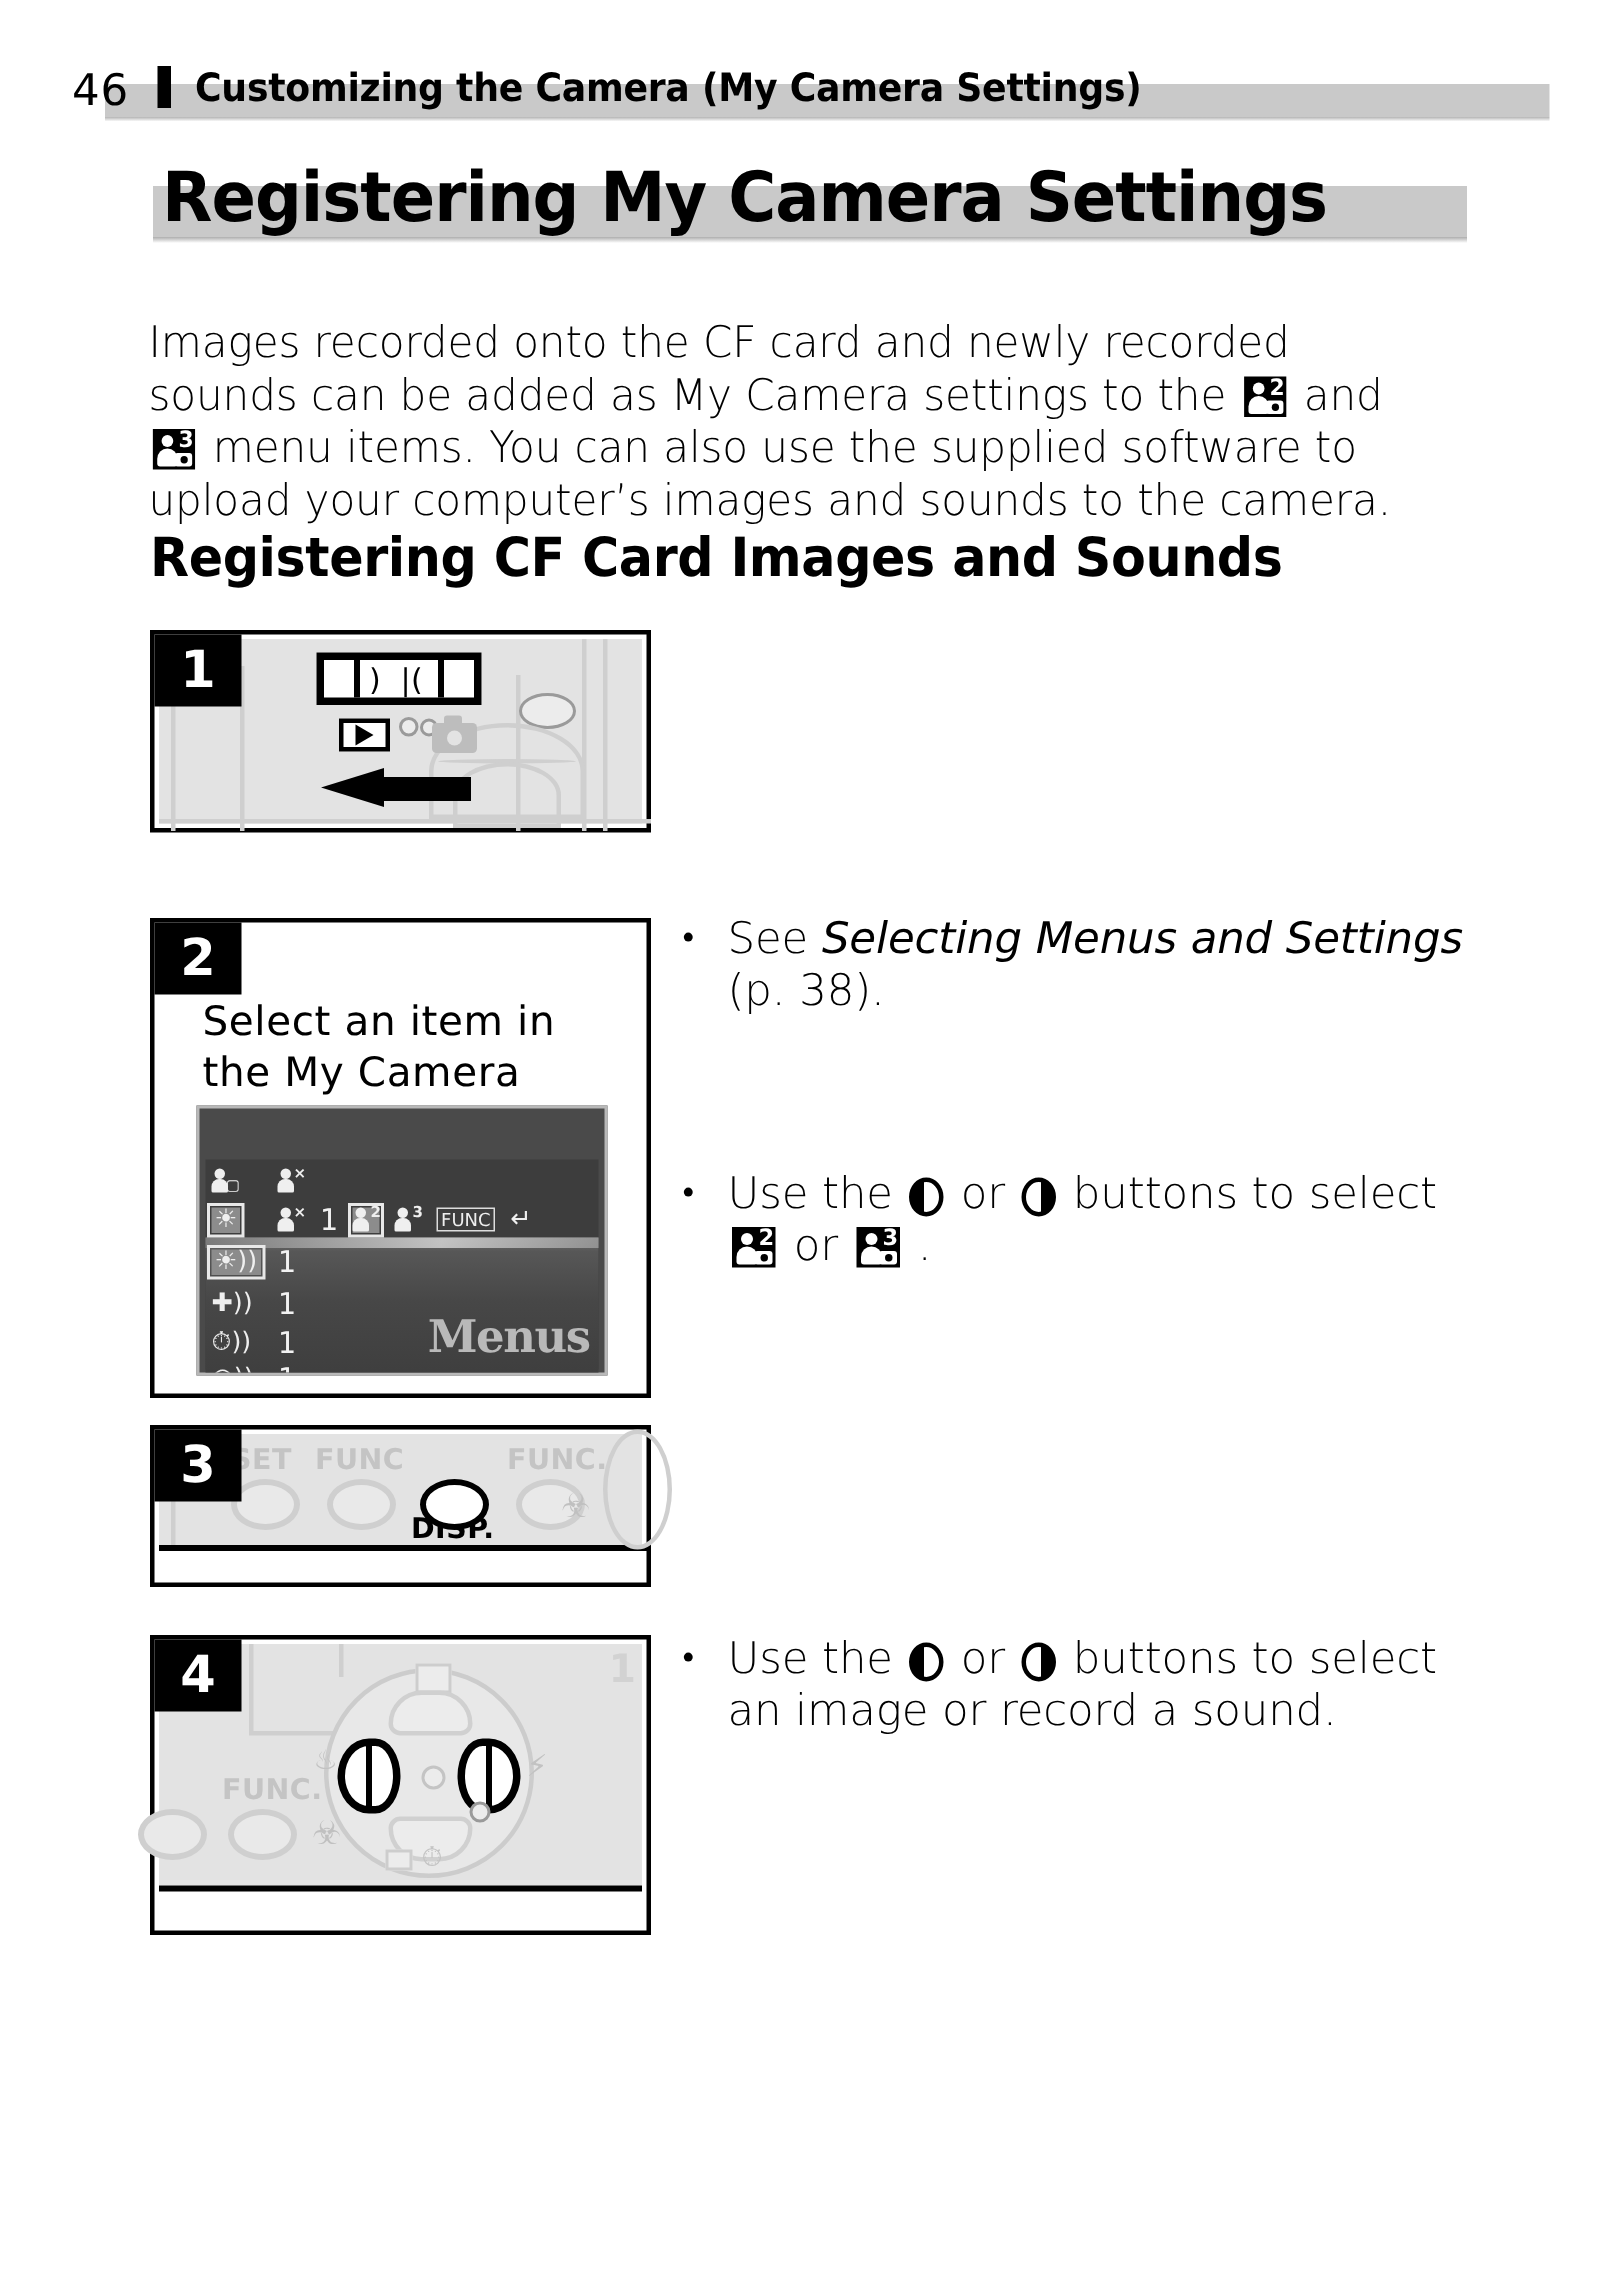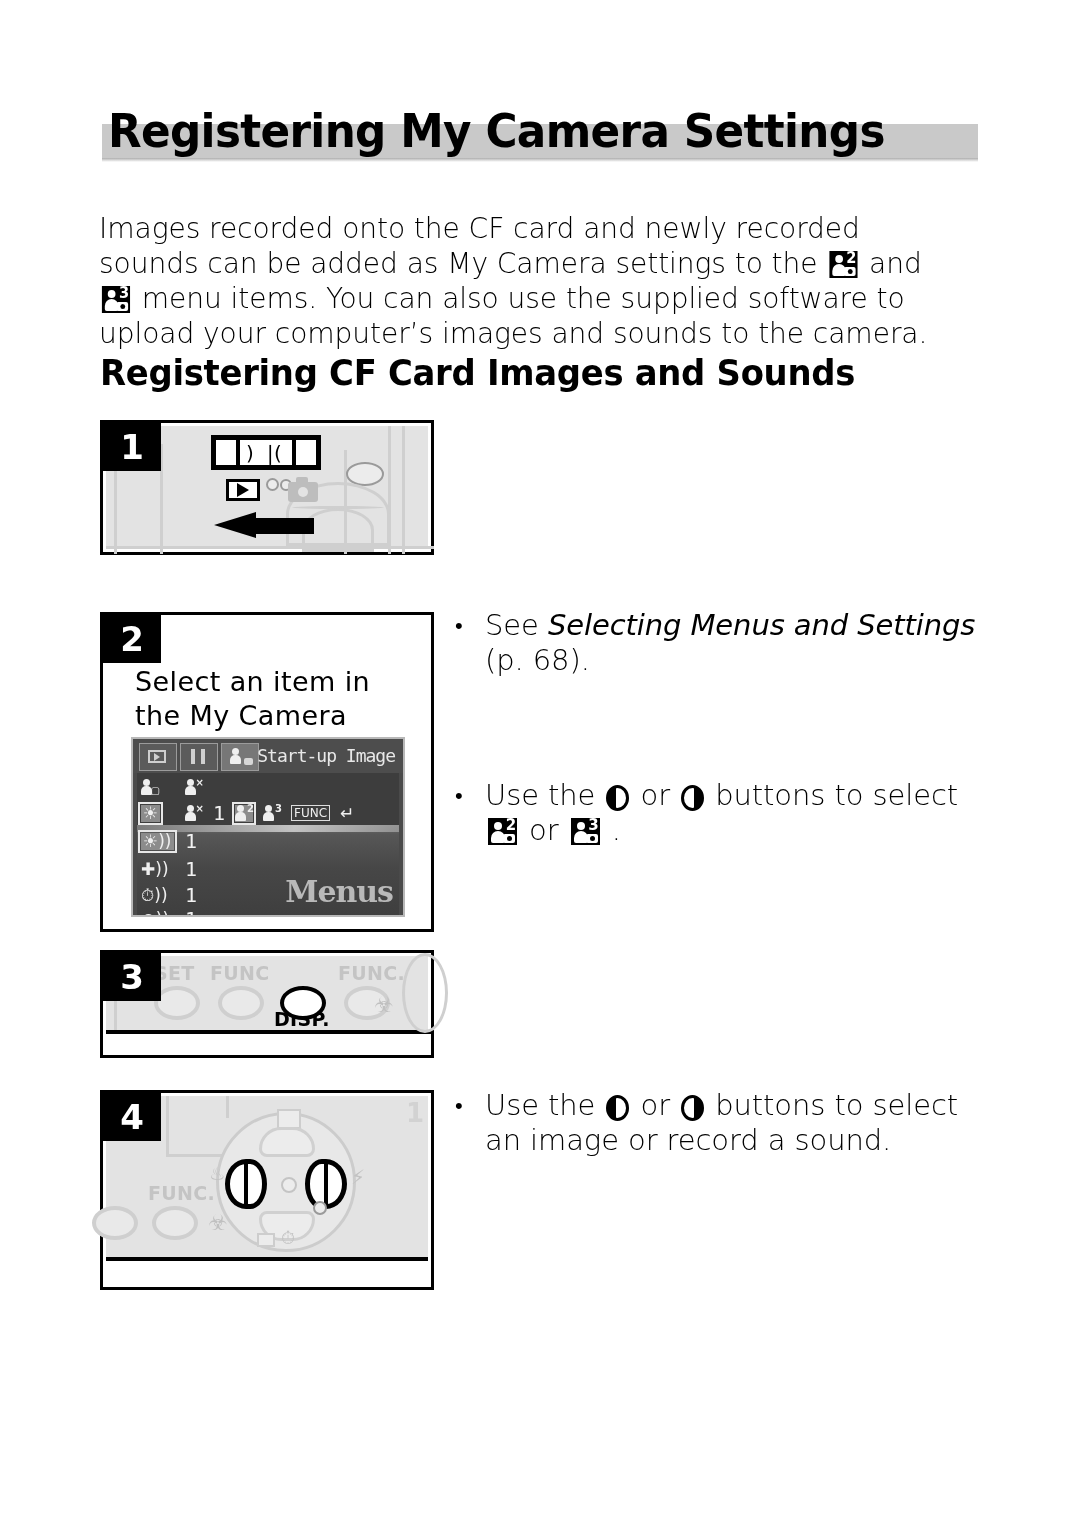--- a/index.html
+++ b/index.html
@@ -156,20 +156,26 @@
   .arw .ring{position:absolute;inset:0;border:3px solid #000;border-radius:50%;box-sizing:border-box;}
   .arw .fill{position:absolute;top:2px;bottom:2px;width:8px;background:#000;}
   .arw.left .fill{left:2px;border-radius:8px 0 0 8px;}
   .arw.right .fill{right:2px;border-radius:0 8px 8px 0;}
 </style>
 </head>
 <body>
 
 <div class="page">
 
+  <div class="hdr">
+    <div class="hdr-band"></div>
+    <div class="pagenum">46</div>
+    <div class="hdr-rule"></div>
+    <div class="hdr-title">Customizing the Camera (My Camera Settings)</div>
+  </div>
 
   <div class="h1-wrap">
     <div class="h1-band"></div>
     <div class="h1-text">Registering My Camera Settings</div>
   </div>
 
   <p class="intro">
     <span>Images recorded onto the CF card and newly recorded sounds can be added as My Camera settings to the </span><span class="mc-icon"><span class="bust"></span><span class="num">2</span><span class="cam"></span></span><span> and </span><span class="mc-icon"><span class="bust"></span><span class="num">3</span><span class="cam"></span></span><span> menu items. You can also use the supplied software to upload your computer’s images and sounds to the camera.</span>
   </p>
 
@@ -205,40 +211,20 @@
           <div class="shaft"></div>
       </div>
     </div>
     <div class="step-badge">1</div>
   </div>
 
   <div class="fig" id="fig2">
     <div class="f2-text">Select an item in the My Camera menu.</div>
 
     <div class="lcd">
-      <div class="lcd-top">
-        <div class="lcd-tabs">
-          <div class="tab">
-            <div style="position:absolute;left:8px;top:6px;width:18px;height:13px;border:2px solid #cfcfcf;box-sizing:border-box;"></div>
-            <div style="position:absolute;left:14px;top:9px;width:0;height:0;border-left:6px solid #cfcfcf;border-top:4px solid transparent;border-bottom:4px solid transparent;"></div>
-          </div>
-          <div class="tab">
-            <div style="position:absolute;left:10px;top:5px;width:4px;height:15px;background:#cfcfcf;"></div>
-            <div style="position:absolute;left:20px;top:5px;width:4px;height:15px;background:#cfcfcf;"></div>
-          </div>
-          <div class="tab active">
-            <span class="pers" style="position:absolute;left:8px;top:4px;">
-                <span class="h"></span>
-                <span class="b"></span>
-              </span>
-            <div style="position:absolute;right:5px;bottom:5px;width:9px;height:7px;background:#d6d6d6;border-radius:2px;"></div>
-          </div>
-        </div>
-        <div class="lcd-title">Start-up Image</div>
-      </div>
 
       <div class="lcd-body">
         <div class="sky"></div>
 
         <div class="row" style="top:2px;">
           <div class="ic">
               <span class="pers">
                 <span class="h"></span>
                 <span class="b"></span>
                 <span class="sub">▢</span>
@@ -367,21 +353,21 @@
       </div>
       <div style="position:absolute;right:4px;top:2px;color:#d2d2d2;font-size:26px;font-weight:700;">1</div>
     </div>
     <div class="f4-edge"></div>
     <div class="step-badge">4</div>
   </div>
 
   <div class="bullet" id="b1">
     <span class="dot">•</span>
     <span class="txt">
-      <span>See </span><em>Selecting Menus and Settings</em><span> (p. 68).</span>
+      <span>See </span><em>Selecting Menus and Settings</em><span> (p. 38).</span>
     </span>
   </div>
 
   <div class="bullet" id="b2">
     <span class="dot">•</span>
     <span class="txt">
       <span>Use the </span><span class="arw left"><span class="ring"></span><span class="fill"></span></span><span> or </span><span class="arw right"><span class="ring"></span><span class="fill"></span></span><span> buttons to select </span><span class="mc-icon"><span class="bust"></span><span class="num">2</span><span class="cam"></span></span><span> or </span><span class="mc-icon"><span class="bust"></span><span class="num">3</span><span class="cam"></span></span><span> .</span>
     </span>
   </div>
 

